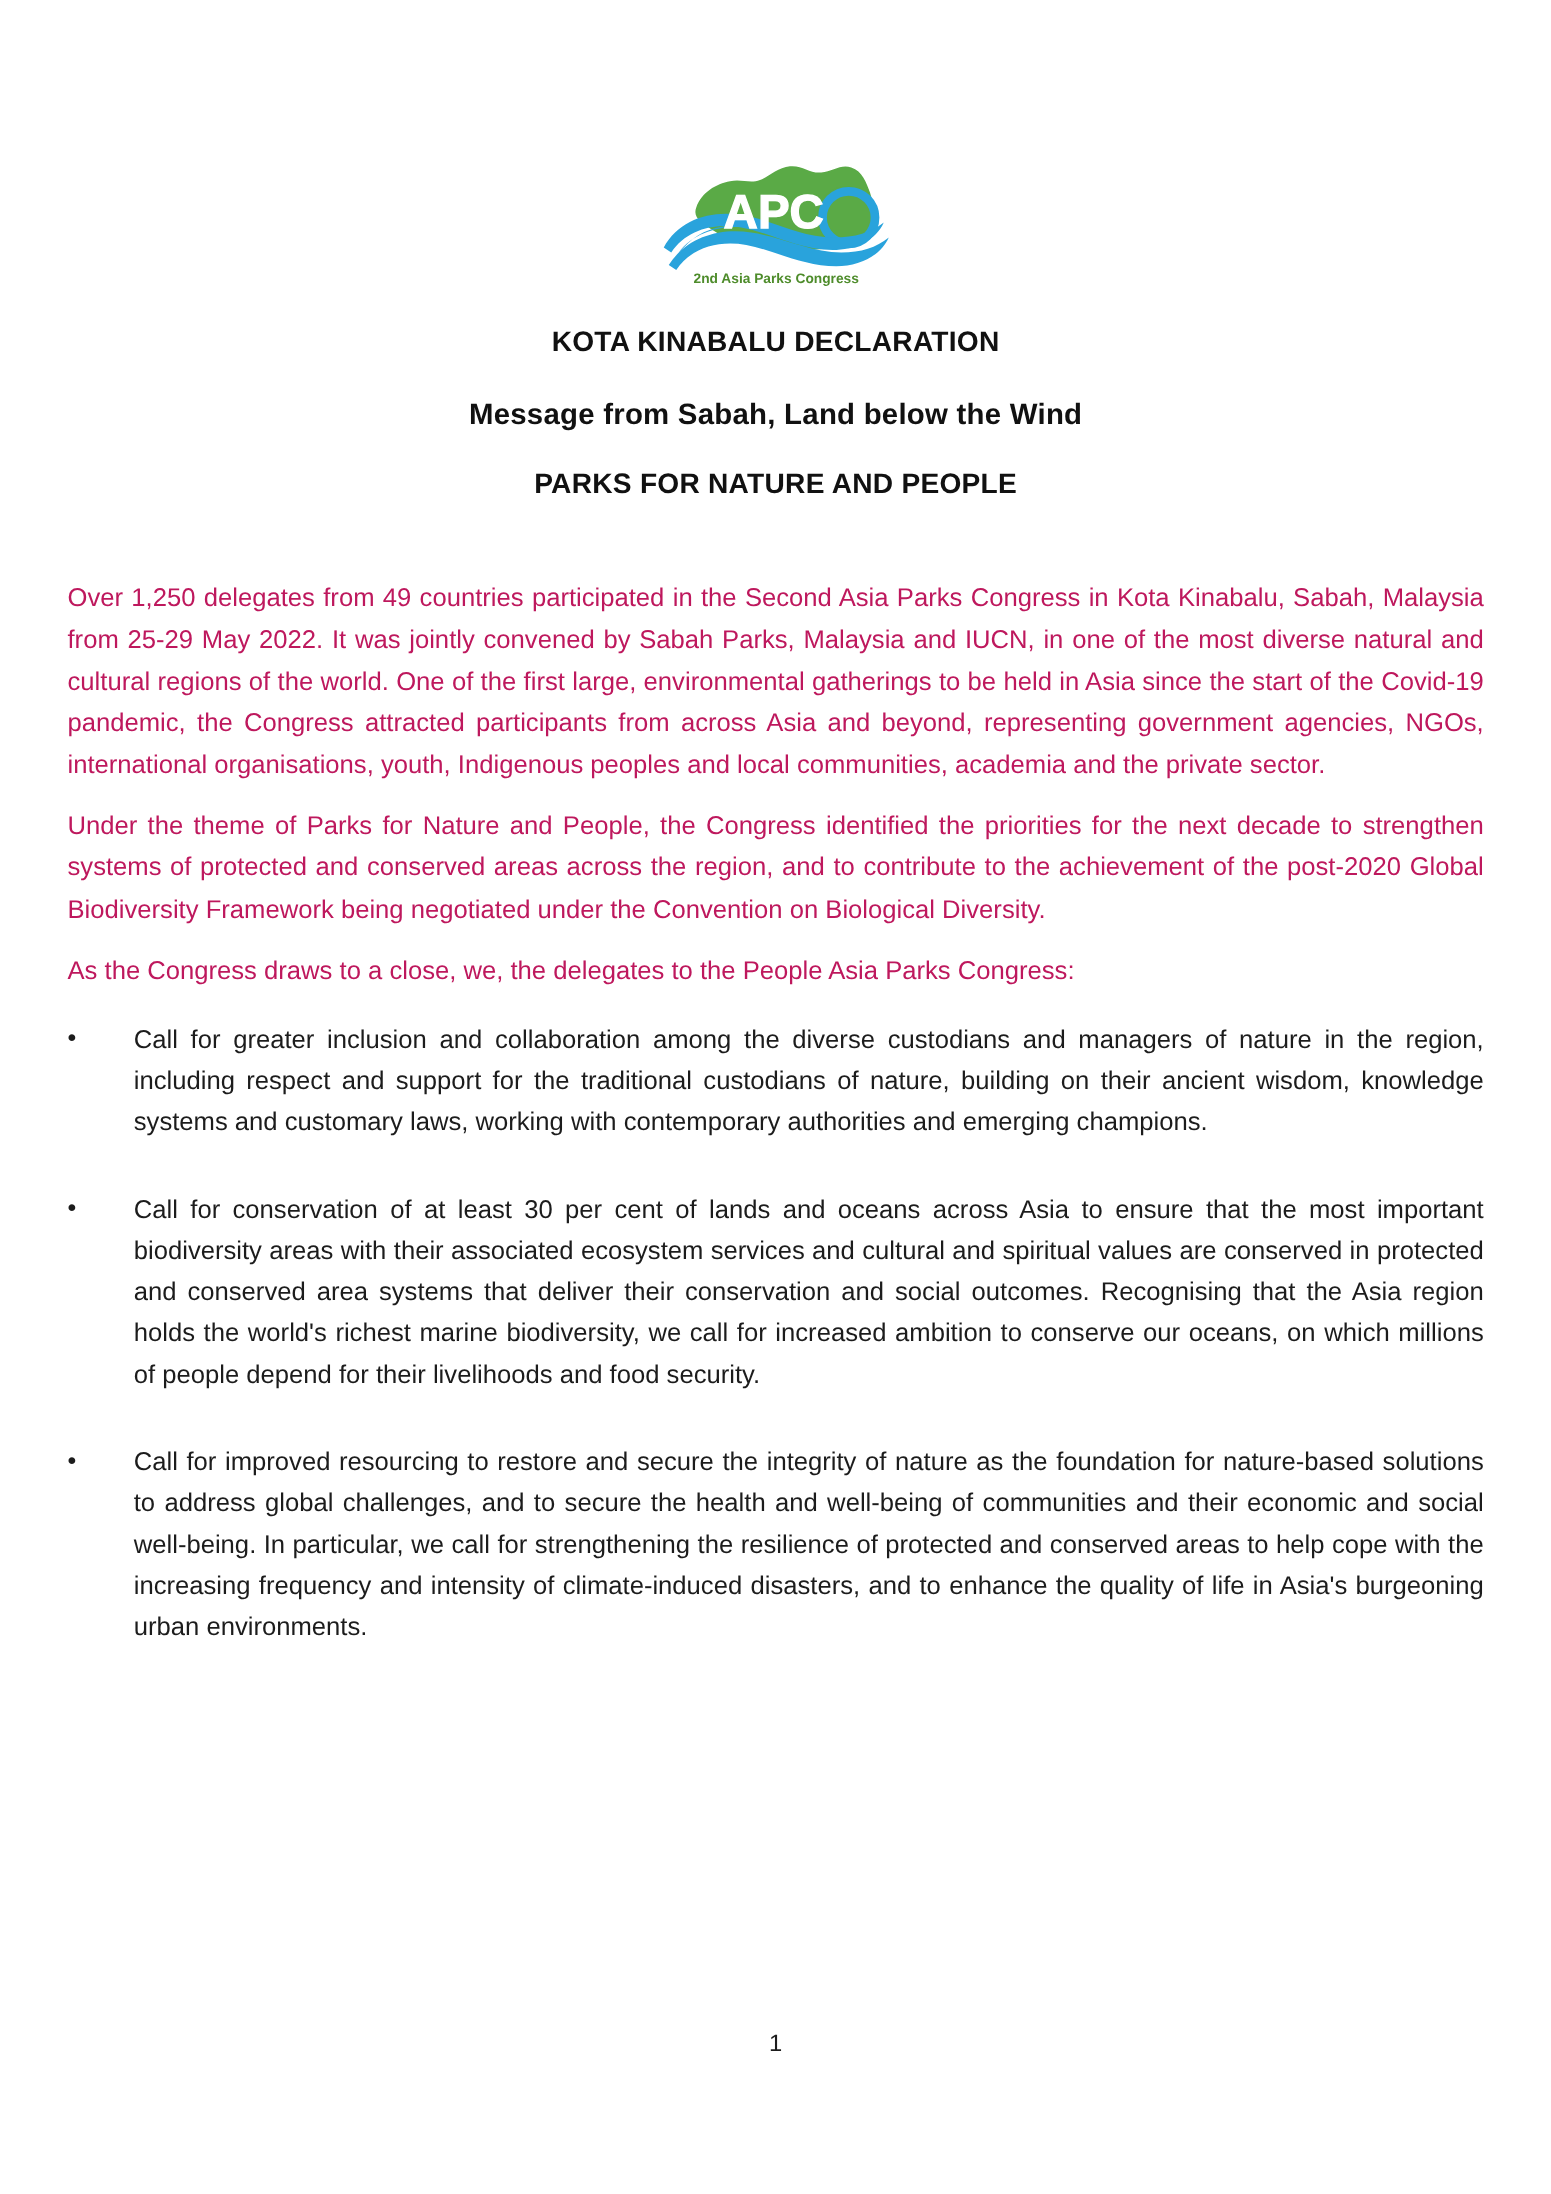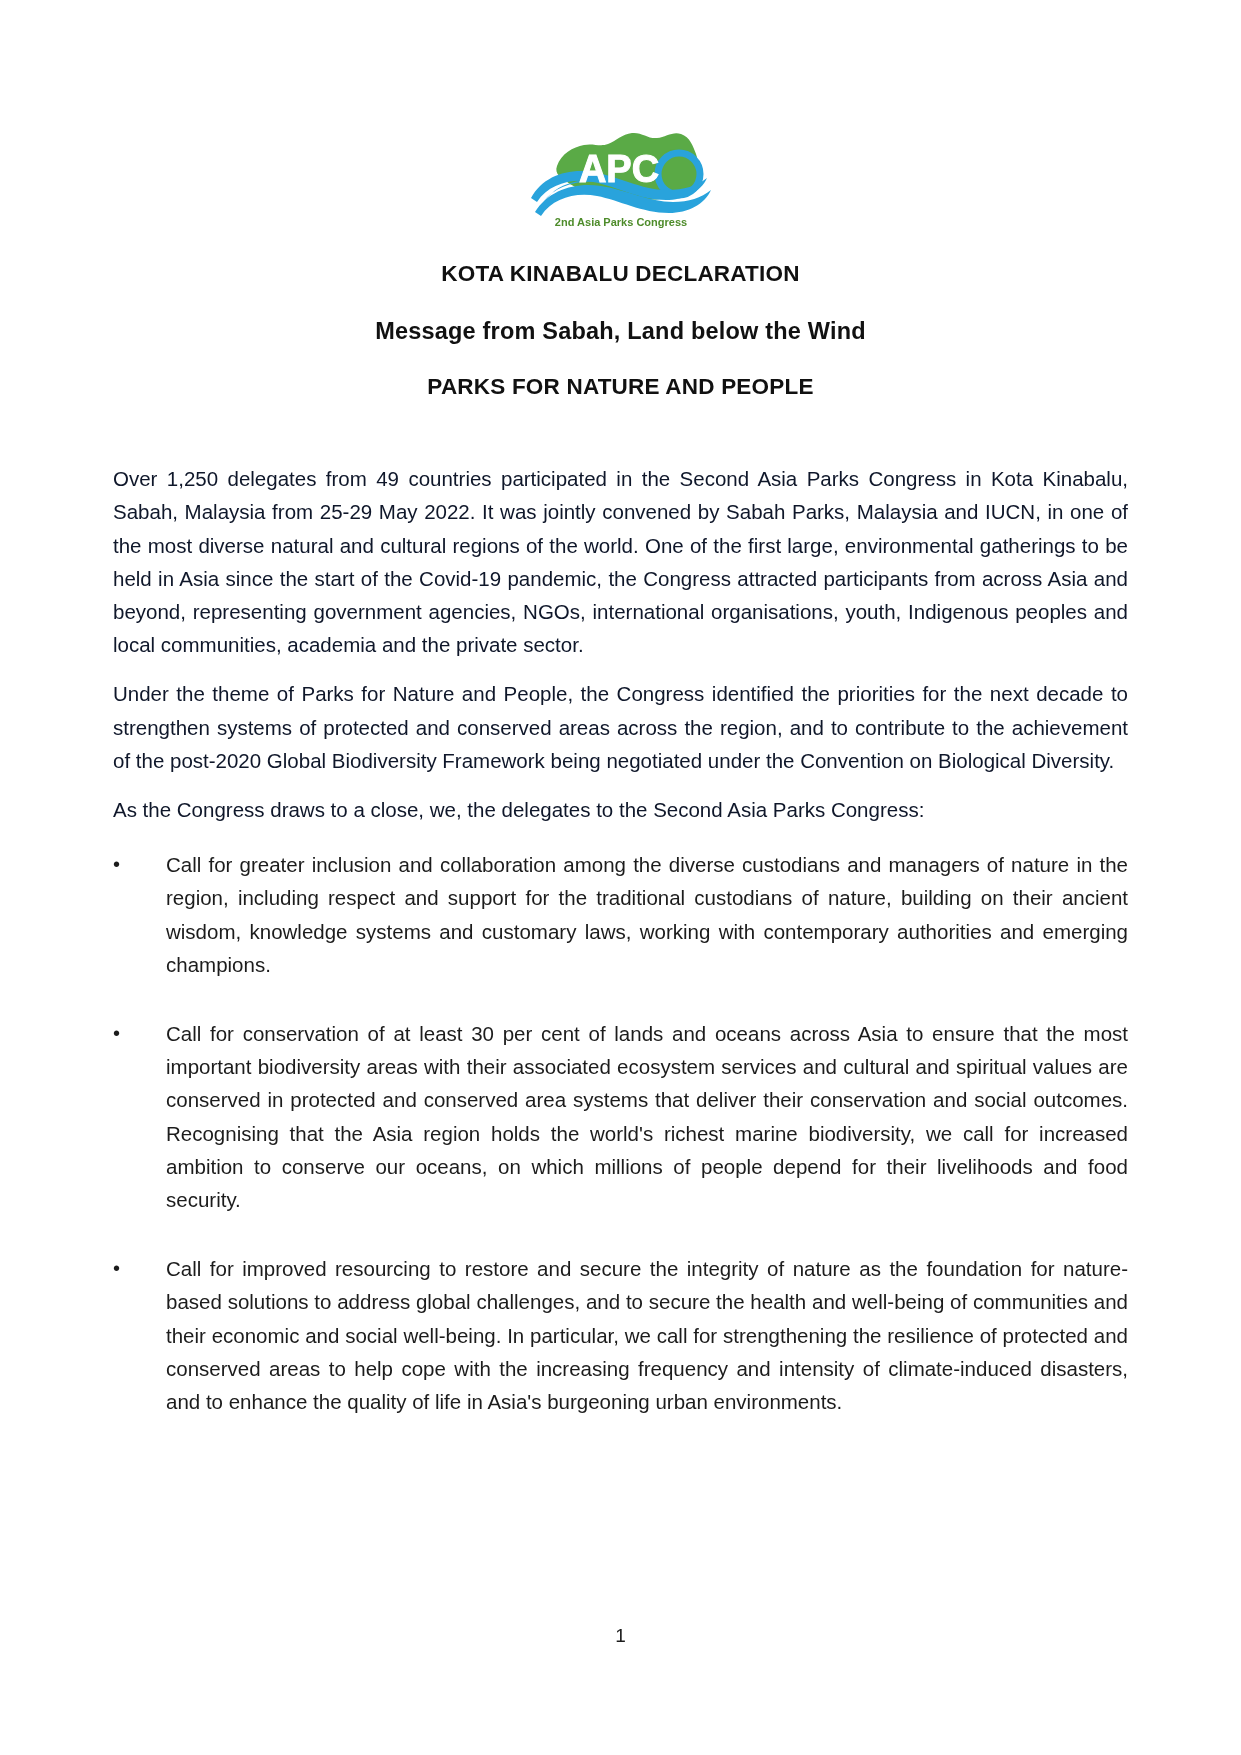--- a/index.html
+++ b/index.html
@@ -15,21 +15,21 @@
   .page {
     position: relative;
     width: 1241px;
     height: 1755px;
     margin: 0 auto;
     background: #ffffff;
     padding: 0;
     overflow: hidden;
   }
   .content {
-    padding: 0 113px;
+    padding: 0 54px;
   }
 
   
   .logo-block {
     padding-top: 120px;
     display: flex;
     justify-content: center;
     align-items: center;
   }
   .logo {
@@ -71,21 +71,21 @@
   
   .body-block {
     margin-top: 62px;
   }
   p.para {
     text-align: justify;
     text-justify: inter-word;
     font-size: 20.5px;
     line-height: 1.62;
     margin: 0 0 16px 0;
-    color: #0f172a;
+    color: #be185d;
     hyphens: none;
   }
   p.para.tight {
     margin-bottom: 14px;
   }
 
   
   ul.bullets {
     list-style: none;
     margin: 22px 0 0 0;
@@ -162,21 +162,21 @@
 
     <div class="headings">
       <div class="heading heading-1">KOTA KINABALU DECLARATION</div>
       <div class="heading heading-3">Message from Sabah, Land below the Wind</div>
       <div class="heading heading-2">PARKS FOR NATURE AND PEOPLE</div>
     </div>
 
     <div class="body-block">
       <p class="para">Over 1,250 delegates from 49 countries participated in the Second Asia Parks Congress in Kota Kinabalu, Sabah, Malaysia from 25-29 May 2022. It was  jointly convened by Sabah Parks, Malaysia and IUCN, in one of the most diverse natural and cultural regions of the world. One of the first large, environmental gatherings to be held in Asia since the start of the Covid-19 pandemic, the Congress attracted participants from across Asia and beyond, representing government agencies, NGOs, international organisations, youth, Indigenous peoples and local communities, academia and the private sector.</p>
       <p class="para">Under the theme of Parks for Nature and People, the Congress identified the priorities for the next decade to strengthen systems of protected and conserved areas across the region, and to contribute to the achievement of the post-2020 Global Biodiversity Framework being negotiated under the Convention on Biological Diversity.</p>
-      <p class="para tight">As the Congress draws to a close, we, the delegates to the Second Asia Parks Congress:</p>
+      <p class="para tight">As the Congress draws to a close, we, the delegates to the People Asia Parks Congress:</p>
 
       <ul class="bullets">
         <li>
           <span class="bullet-dot">•</span>
           <span class="bullet-text">Call for greater inclusion and collaboration among the diverse custodians and managers of nature in the region, including respect and support for the traditional custodians of nature, building on their ancient wisdom, knowledge systems and customary laws, working with contemporary authorities and emerging champions.</span>
         </li>
         <li>
           <span class="bullet-dot">•</span>
           <span class="bullet-text">Call for conservation of at least 30 per cent of lands and oceans across Asia to ensure that the most important biodiversity areas with their associated ecosystem services and cultural and spiritual values are conserved in protected and conserved area systems that deliver their conservation and social outcomes. Recognising that the Asia region holds the world's richest marine biodiversity, we call for increased ambition to conserve our oceans,  on which millions of people depend for their livelihoods and food security.</span>
         </li>

